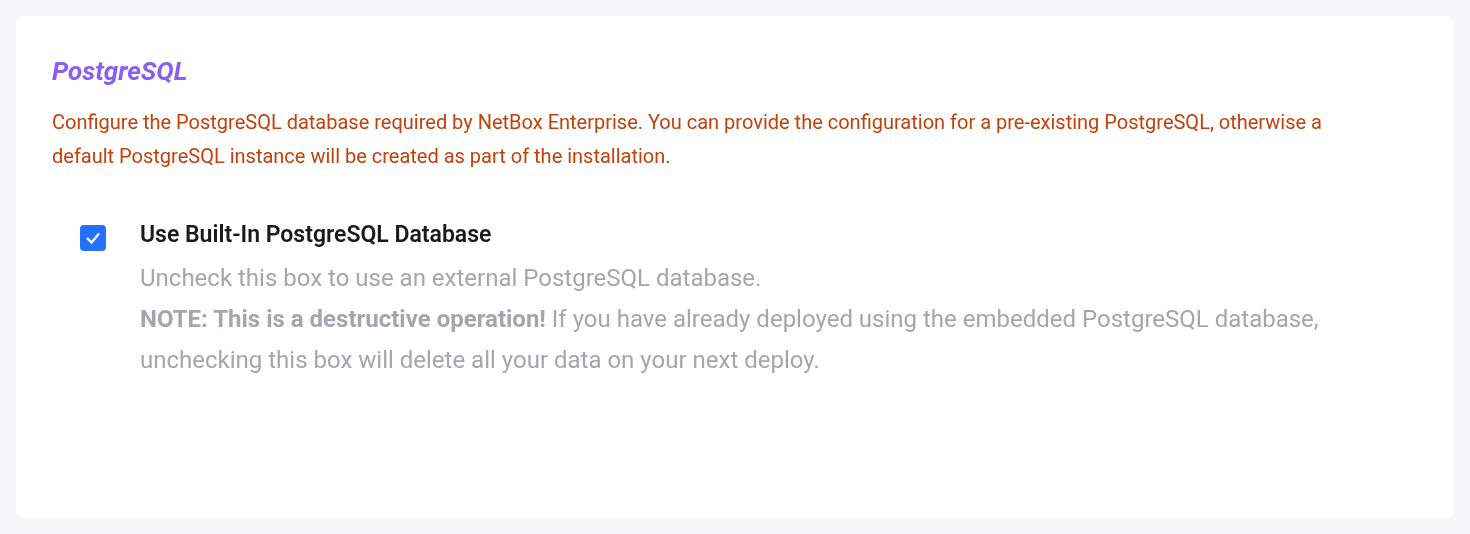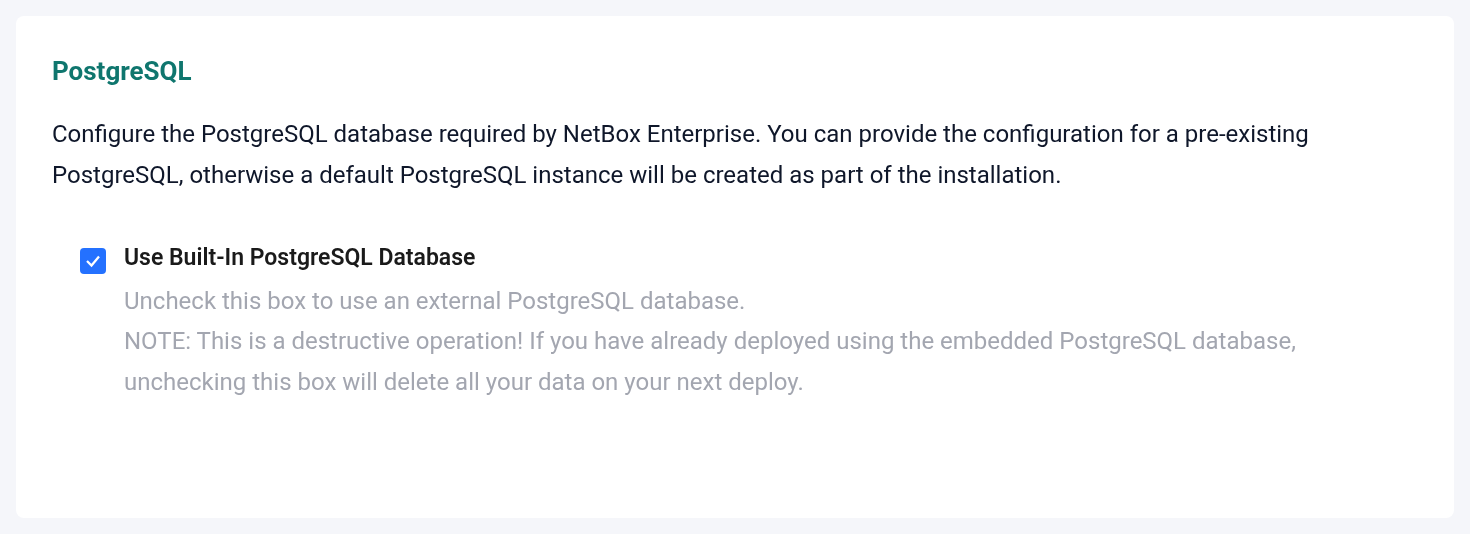--- a/index.html
+++ b/index.html
@@ -12,35 +12,36 @@
     }
     .card {
       background: #ffffff;
       border-radius: 8px;
       padding: 40px 36px 80px 36px;
       height: 100%;
     }
     .section-title {
       font-size: 26px;
       font-weight: 700;
-      color: #0f766e;
-      margin-bottom: 28px;
+      color: #8b5cf6;
+      margin-bottom: 19px;
+      font-style: italic;
     }
     .section-desc {
-      font-size: 24px;
-      color: #0f172a;
+      font-size: 20px;
+      color: #c2410c;
       line-height: 1.7;
       margin-bottom: 48px;
       max-width: 1280px;
     }
     .option-block {
       padding-left: 28px;
       display: flex;
       align-items: flex-start;
-      gap: 18px;
+      gap: 34px;
     }
     .checkbox-wrap {
       flex: 0 0 auto;
       width: 26px;
       height: 26px;
       border-radius: 4px;
       background: #2471ff;
       display: flex;
       align-items: center;
       justify-content: center;
@@ -61,21 +62,21 @@
       color: #1a1a1a;
       margin-bottom: 10px;
     }
     .option-desc {
       font-size: 24px;
       color: #a3a6b0;
       line-height: 1.7;
       max-width: 1260px;
     }
     .option-desc .note-bold {
-      font-weight: 400;
+      font-weight: 700;
       margin-top: 20px;
     }
   </style>
 </head>
 <body>
 
 <div class="card">
   <h2 class="section-title">PostgreSQL</h2>
   <p class="section-desc">Configure the PostgreSQL database required by NetBox Enterprise. You can provide the configuration for a pre-existing PostgreSQL, otherwise a default PostgreSQL instance will be created as part of the installation.</p>
 

